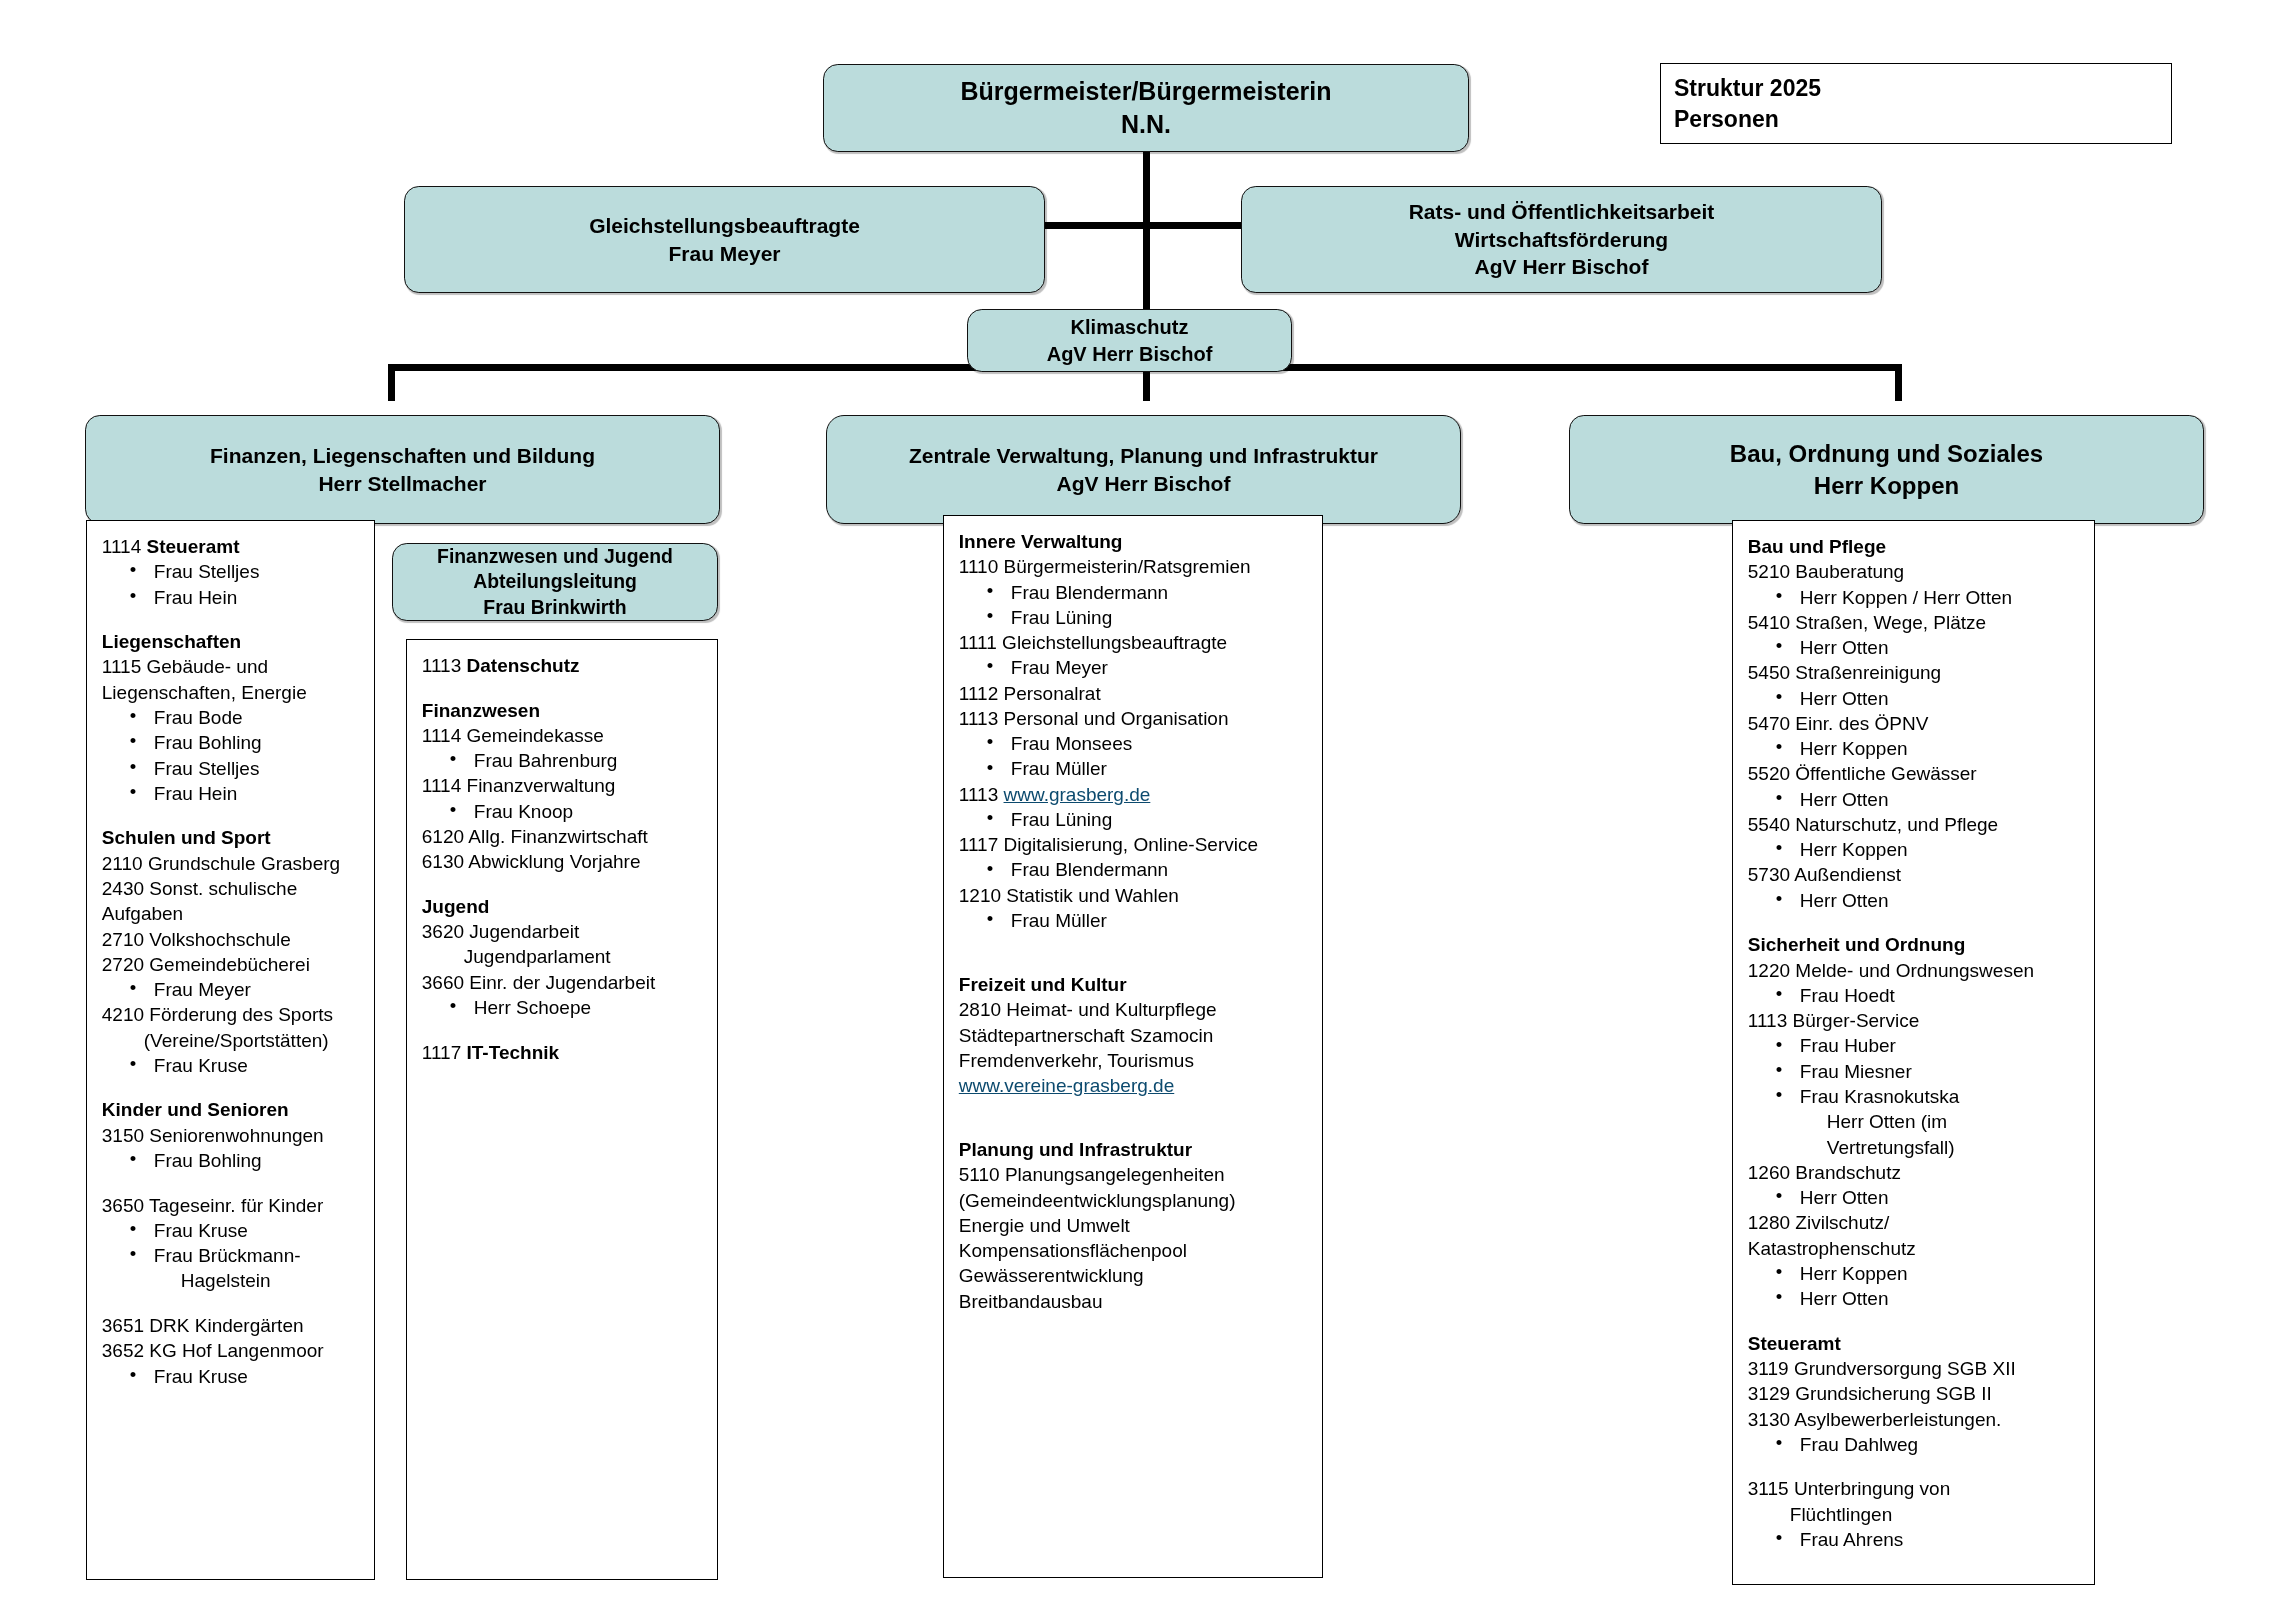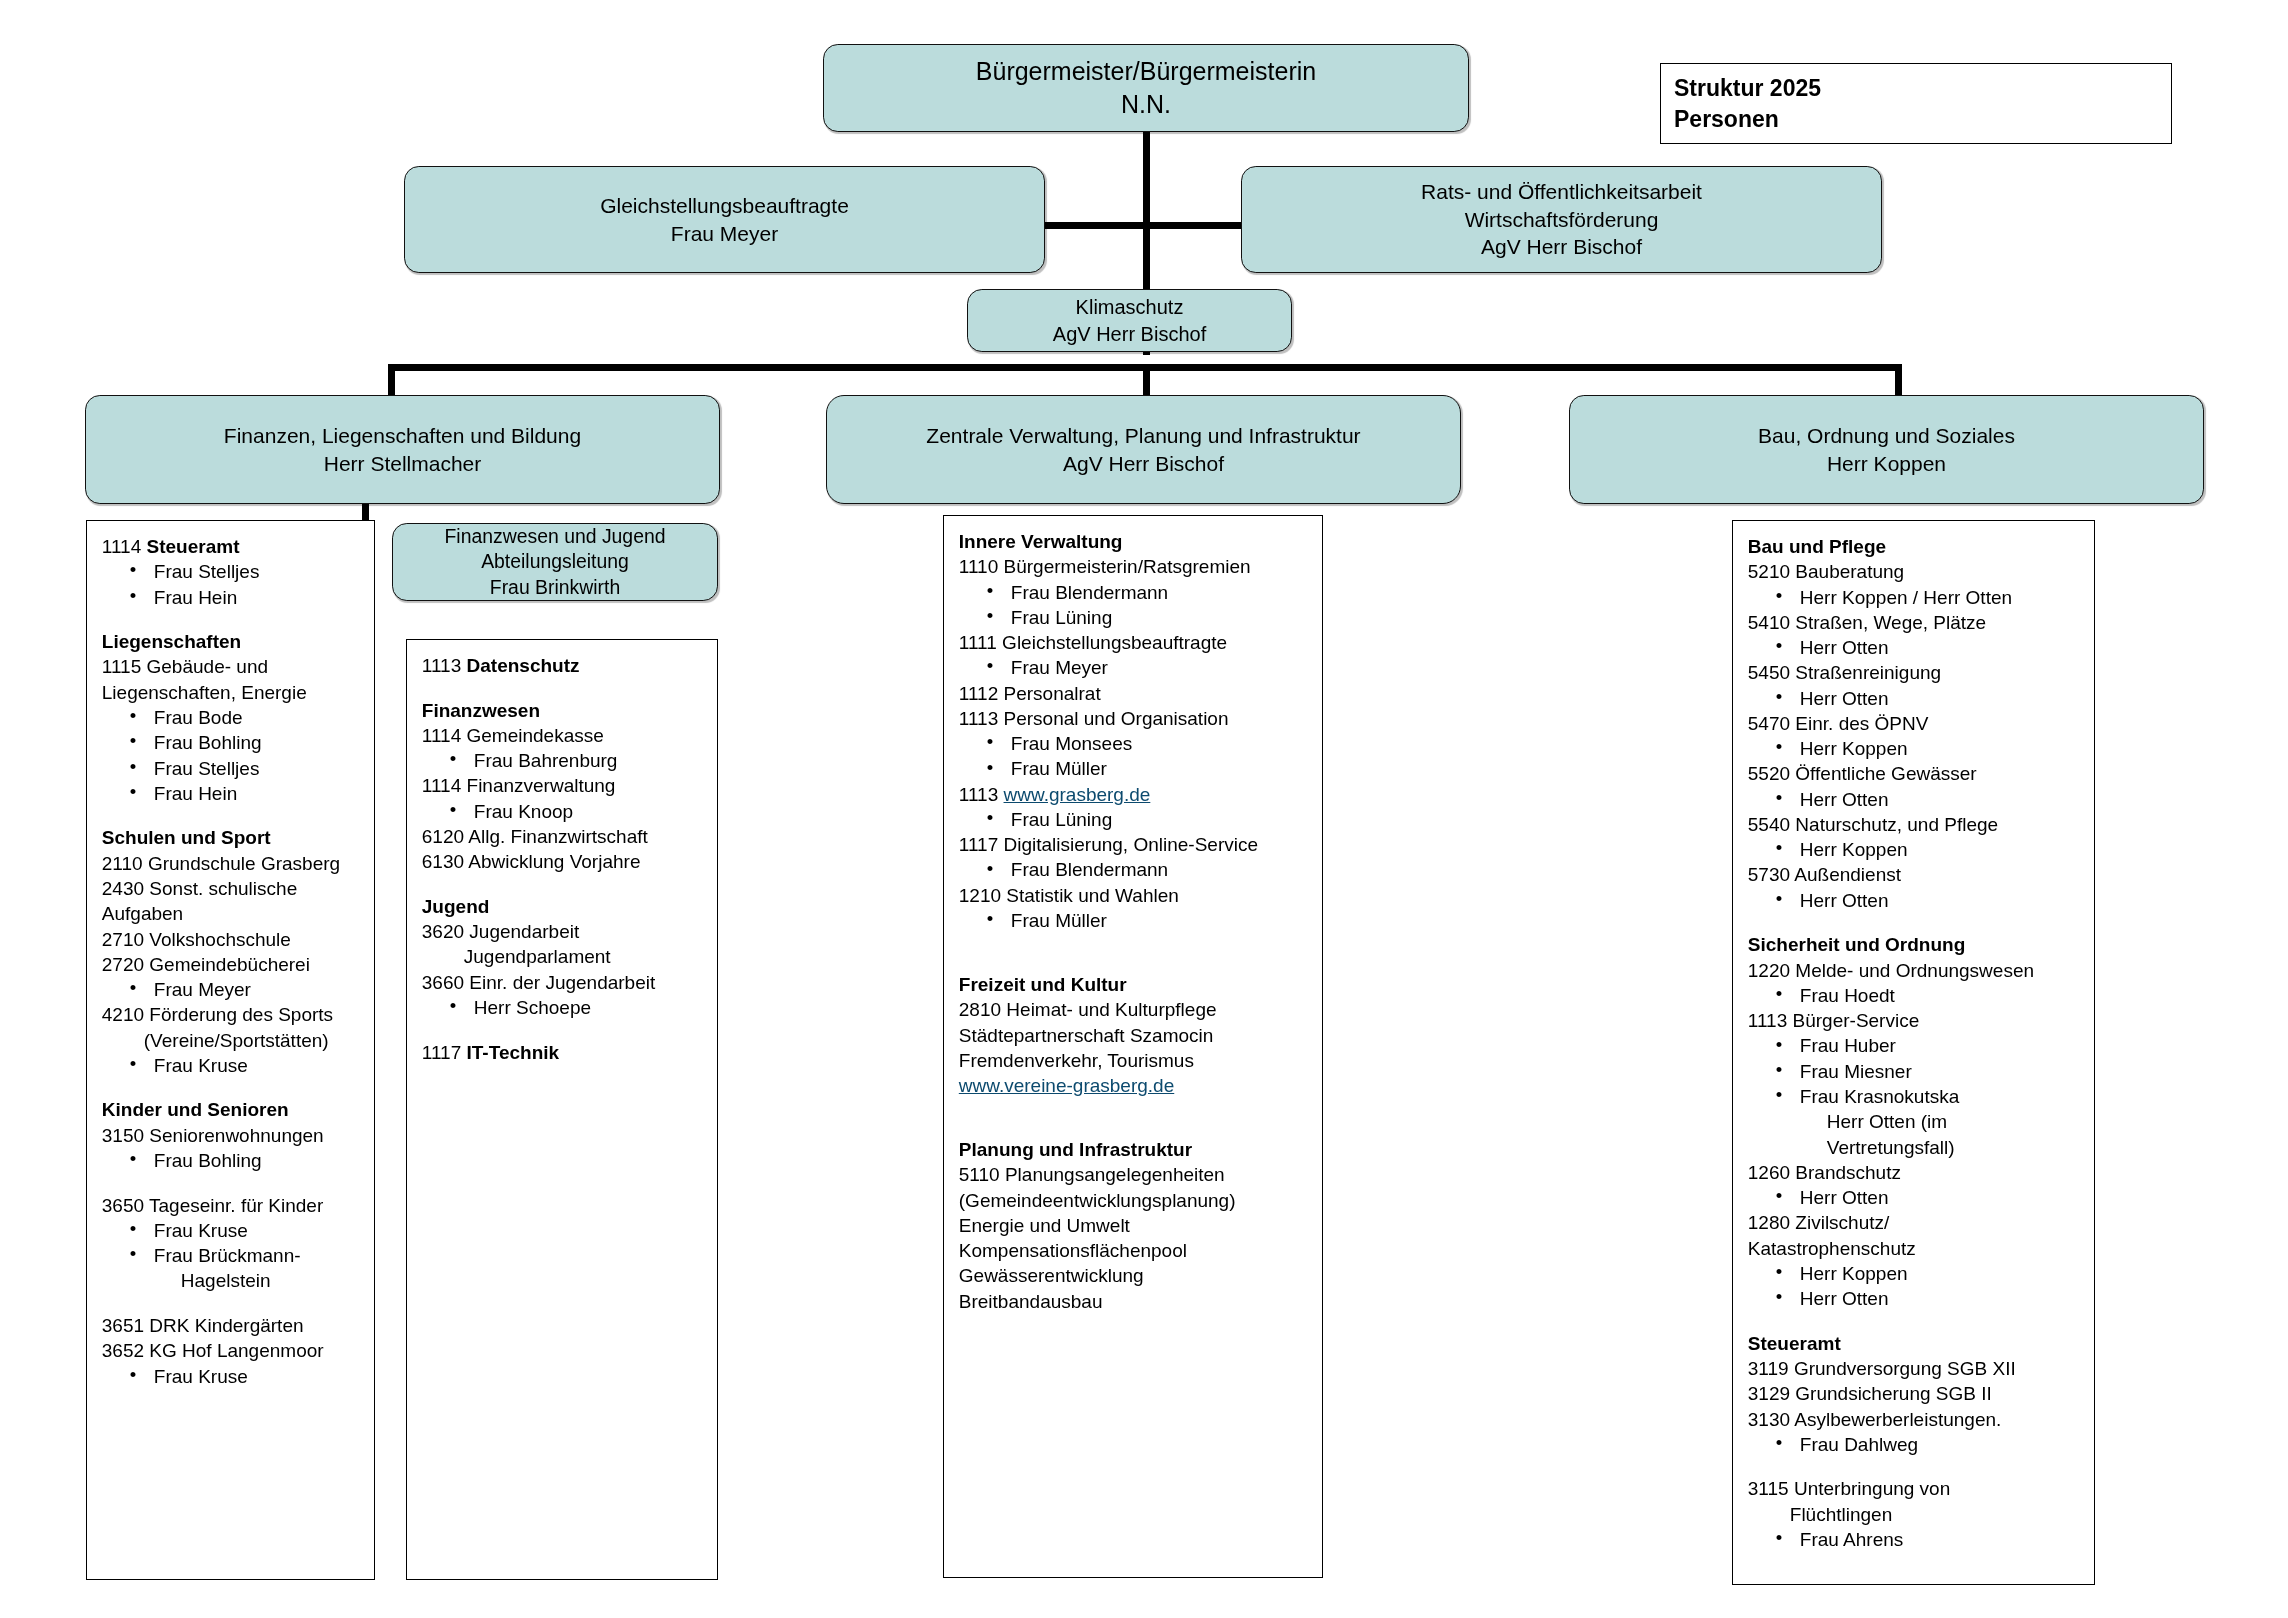--- a/index.html
+++ b/index.html
@@ -10,22 +10,23 @@
   .abs{position:absolute;box-sizing:border-box;}
 
   
   .tealbox{
     background:#bbdcdc;
     border:1.4px solid #111;
     border-radius:14.8px;
     display:flex;flex-direction:column;
     align-items:center;justify-content:center;
     text-align:center;
-    font-weight:normal;
+    font-weight:bold;
     box-shadow:1.8px 1.8px 0.9px rgba(0,0,0,.25);
+    margin-top:20px;
   }
   .tealbox .ln{display:block;line-height:1.32;}
 
   
   .panel{
     background:#ffffff;
     border:1.5px solid #000;
     padding:13px 11px 9.2px 14.8px;
     font-size:19px;
     line-height:1.33;
@@ -92,21 +93,21 @@
 <div class="abs tealbox" style="left:85px;top:395px;width:635px;height:109px;font-size:21px;">
   <span class="ln">Finanzen, Liegenschaften und Bildung</span>
   <span class="ln">Herr Stellmacher</span>
 </div>
 
 <div class="abs tealbox" style="left:826px;top:395px;width:635px;height:109px;font-size:21px;border-radius:18px;">
   <span class="ln">Zentrale Verwaltung, Planung und Infrastruktur</span>
   <span class="ln">AgV Herr Bischof</span>
 </div>
 
-<div class="abs tealbox" style="left:1569px;top:395px;width:635px;height:109px;font-size:21px;">
+<div class="abs tealbox" style="left:1569px;top:395px;width:635px;height:109px;font-size:24px;">
   <span class="ln">Bau, Ordnung und Soziales</span>
   <span class="ln">Herr Koppen</span>
 </div>
 
 <div class="abs tealbox" style="left:392px;top:523px;width:326px;height:78px;font-size:19.4px;">
   <span class="ln">Finanzwesen und Jugend</span>
   <span class="ln">Abteilungsleitung</span>
   <span class="ln">Frau Brinkwirth</span>
 </div>
 

